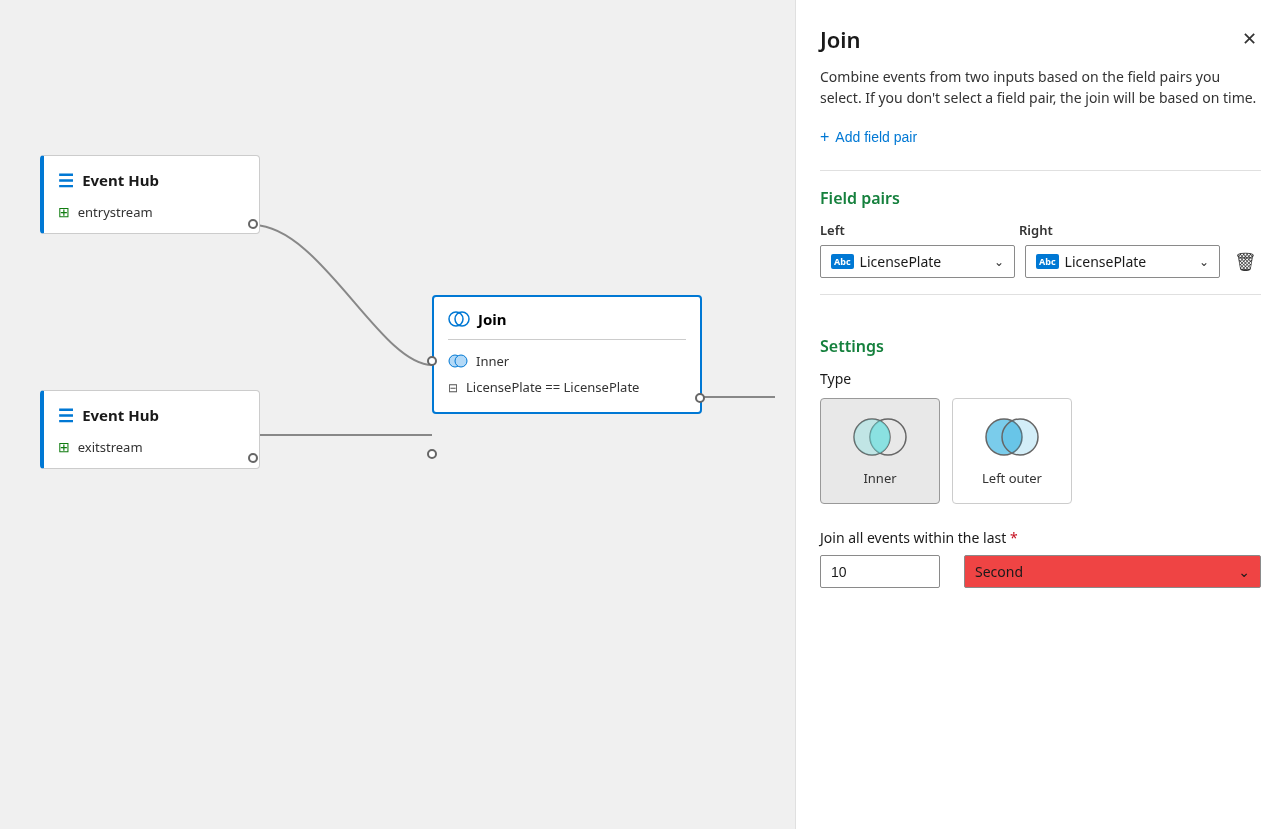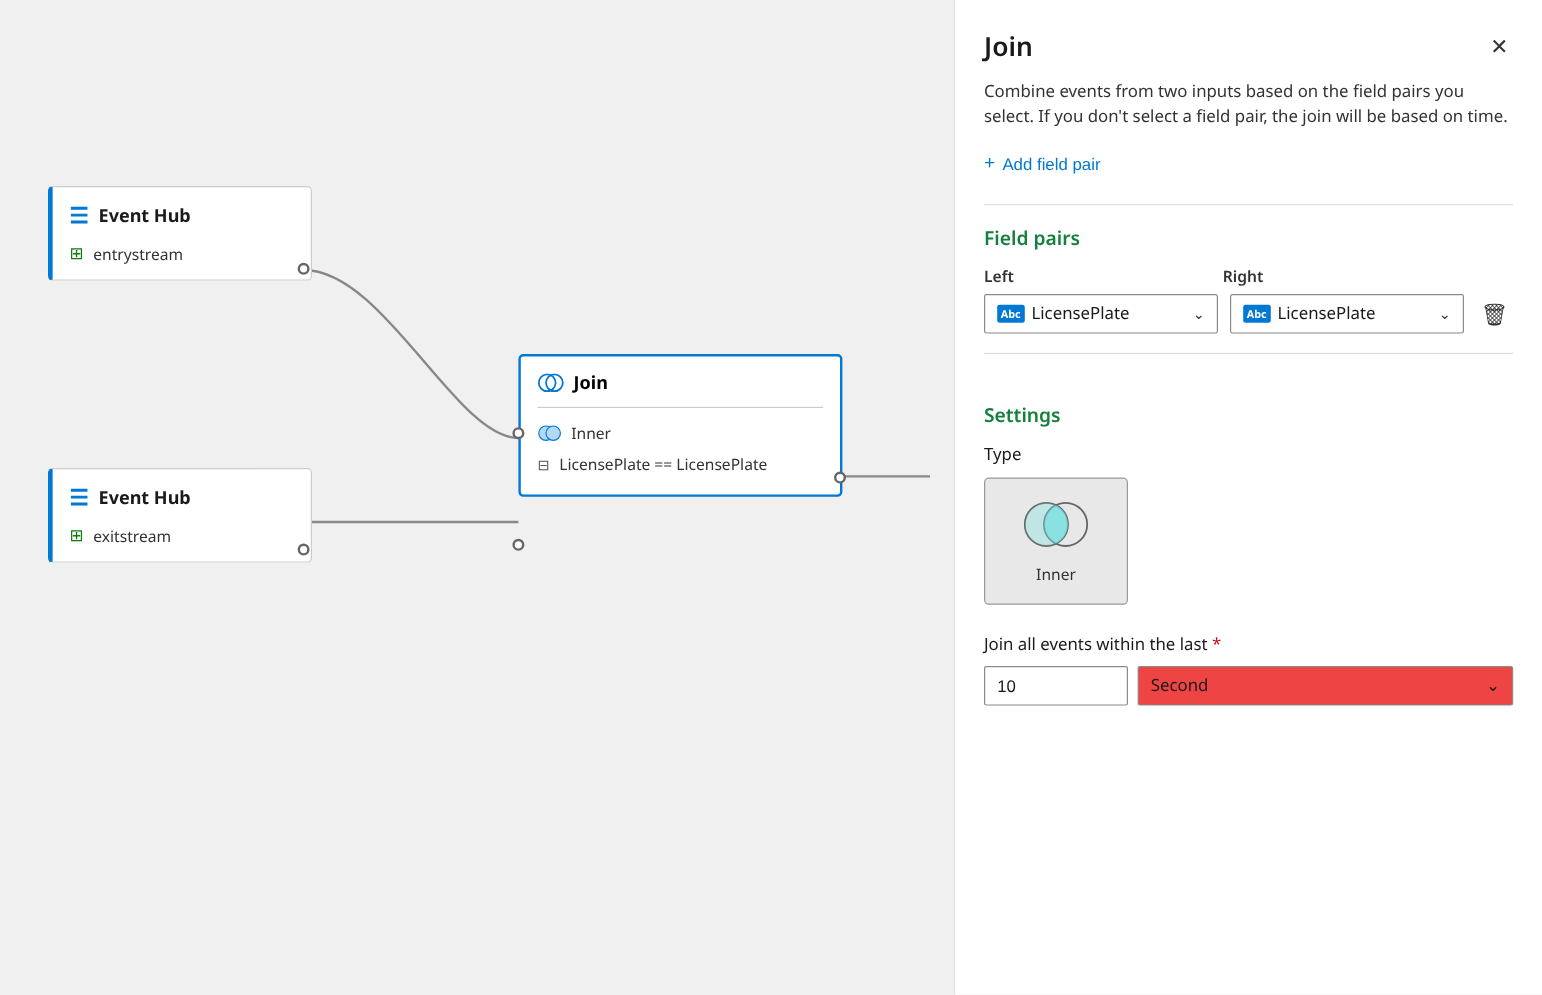--- a/index.html
+++ b/index.html
@@ -208,21 +208,21 @@
       margin-bottom: 8px;
       color: #1a1a1a;
     }
 
     .required-star {
       color: #c50f1f;
     }
 
     .join-within-row {
       display: flex;
-      gap: 8px;
+      gap: 24px;
     }
 
     .join-within-input {
       border: 1px solid #8a8a8a;
       border-radius: 2px;
       padding: 6px 10px;
       font-size: 14px;
       width: 120px;
       color: #1a1a1a;
     }
@@ -437,20 +437,27 @@
 
           <clipPath id="left-clip">
             <circle cx="22" cy="22" r="18"></circle>
           </clipPath>
           <circle cx="38" cy="22" r="18" fill="#6dd" fill-opacity="0.6" clip-path="url(#left-clip)"></circle>
           <circle cx="22" cy="22" r="18" fill="#6dd" fill-opacity="0.3" clip-path="url(#left-clip)"></circle>
         </svg>
         <span>Inner</span>
       </div>
 
+      <div class="type-option">
+        <svg class="venn-icon" viewBox="0 0 60 44">
+          <circle cx="22" cy="22" r="18" fill="#2ad" fill-opacity="0.6" stroke="#666" stroke-width="1.5"></circle>
+          <circle cx="38" cy="22" r="18" fill="#2ad" fill-opacity="0.2" stroke="#666" stroke-width="1.5"></circle>
+        </svg>
+        <span>Left outer</span>
+      </div>
     </div>
 
     <div class="join-within-label">
       <span>Join all events within the last</span>
       <span class="required-star"> *</span>
     </div>
 
     <div class="join-within-row">
       <input class="join-within-input" type="text" value="10" style="">
       <div class="join-within-select">

